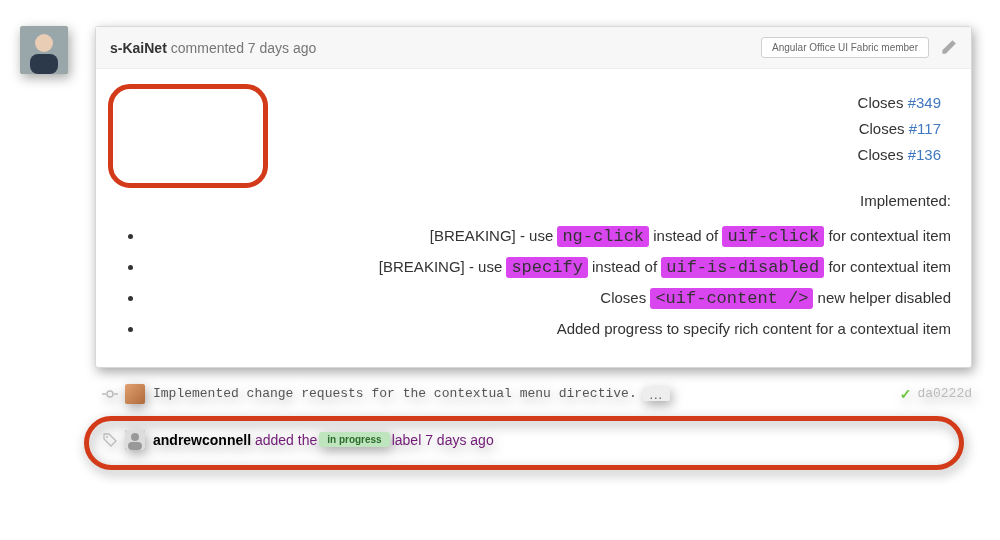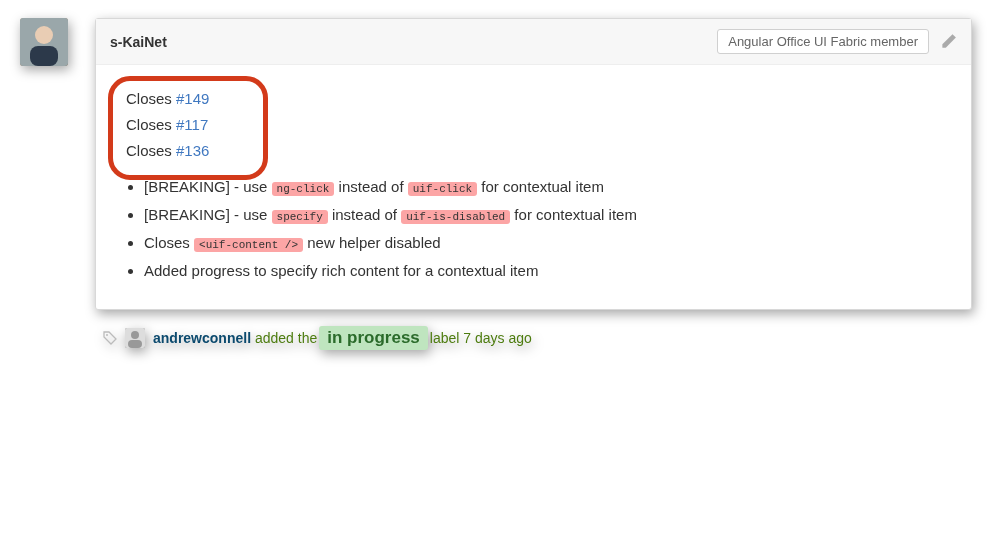--- a/index.html
+++ b/index.html
@@ -7,22 +7,23 @@
     margin: 0;
     font-family: -apple-system, BlinkMacSystemFont, "Segoe UI", Helvetica, Arial, sans-serif;
     background: #fff;
     color: #333;
     font-size: 14px;
     padding: 18px 28px 18px 20px;
   }
   .outer {
     position: relative;
     width: 952px;
-    margin: 0 auto;
+    margin: 8px auto;
     filter: drop-shadow(2px 4px 6px rgba(0,0,0,0.35));
+    text-align: right;
   }
   .timeline {
     position: relative;
     margin-left: 75px;
   }
   .avatar {
     position: absolute;
     left: -75px;
     top: 0;
     width: 48px;
@@ -49,21 +50,21 @@
     margin-right: 4px;
   }
   .comment-header .meta {
     color: #767676;
   }
   .comment-header .spacer { flex: 1; }
   .badge {
     border: 1px solid #d0d0d0;
     border-radius: 3px;
     padding: 4px 10px;
-    font-size: 13px;
+    font-size: 10px;
     color: #666;
     background: #fff;
     margin-right: 10px;
     display: inline-flex;
     align-items: center;
   }
   .edit-pencil {
     width: 18px;
     height: 18px;
   }
@@ -87,22 +88,22 @@
   }
   ul.changes {
     margin: 0 0 0 28px;
     padding: 0;
   }
   ul.changes li {
     margin: 4px 0;
   }
   .code {
     font-family: SFMono-Regular, Consolas, "Liberation Mono", Menlo, monospace;
-    font-size: 11px;
-    background: #fca5a5;
+    font-size: 17px;
+    background: #d946ef;
     padding: 1px 5px;
     border-radius: 3px;
   }
   .bold { font-weight: 400; }
 
   
   .event-row {
     display: flex;
     align-items: center;
     padding: 16px 0 10px 0;
@@ -147,29 +148,29 @@
     display:flex;
     align-items:center;
     gap:6px;
   }
   .check { color:#6cc644; font-weight:700; }
   .sha {
     font-family: SFMono-Regular, Consolas, "Liberation Mono", Menlo, monospace;
     font-size: 13px;
     color:#bbb;
   }
-  .label-event .text { color:#4d7c0f; }
-  .label-event .who { color:#0c4a6e; font-weight:600; }
+  .label-event .text { color:#701a75; }
+  .label-event .who { color:#000000; font-weight:600; }
   .label-pill {
     display:inline-block;
     padding: 2px 8px;
     background:#bfe5bf;
     color:#2b6b2b;
     border-radius:3px;
-    font-size: 17px;
+    font-size: 10px;
     font-weight:600;
     margin: 0 2px;
   }
 
   
   .highlight-box {
     position: absolute;
     border: 5px solid #d33a1a;
     border-radius: 22px;
     pointer-events: none;
@@ -196,54 +197,77 @@
       <svg viewBox="0 0 48 48">
           <rect width="48" height="48" fill="#9aa7aa"></rect>
           <circle cx="24" cy="17" r="9" fill="#e9cdb4"></circle>
           <rect x="10" y="28" width="28" height="20" rx="8" fill="#2c394a"></rect>
         </svg>
     </div>
 
     <div class="comment-box">
       <div class="comment-header">
         <span class="who">s-KaiNet</span>
+        <span class="meta">
+          <span>commented</span>
+          <span>7 days ago</span>
+        </span>
         <span class="spacer"></span>
         <span class="badge">Angular Office UI Fabric member</span>
         <span class="edit-pencil">
           <svg viewBox="0 0 16 16">
               <path d="M12 1l3 3-9 9H3v-3l9-9z"></path>
             </svg>
         </span>
       </div>
 
       <div class="comment-body">
         <div class="closes">
-          <div><span>Closes</span> <span class="issue-link">#149</span></div>
+          <div><span>Closes</span> <span class="issue-link">#349</span></div>
           <div><span>Closes</span> <span class="issue-link">#117</span></div>
           <div><span>Closes</span> <span class="issue-link">#136</span></div>
         </div>
 
+        <div class="section-hd">Implemented:</div>
 
         <ul class="changes">
           <li>
             <span>[</span><span class="bold">BREAKING</span><span>] - use </span><span class="code">ng-click</span><span> instead of </span><span class="code">uif-click</span><span> for contextual item</span>
           </li>
           <li>
             <span>[</span><span class="bold">BREAKING</span><span>] - use </span><span class="code">specify</span><span> instead of </span><span class="code">uif-is-disabled</span><span> for contextual item</span>
           </li>
           <li>
             <span>Closes </span><span class="code">&lt;uif-content /&gt;</span><span> new helper disabled</span>
           </li>
           <li>
             <span>Added progress to specify rich content for a contextual item</span>
           </li>
         </ul>
       </div>
     </div>
 
+    <div class="event-row">
+      <div class="gutter-icon">
+        <svg viewBox="0 0 16 16">
+            <circle cx="8" cy="8" r="3" fill="none" stroke="#bbb" stroke-width="1.5"></circle>
+            <line x1="0" y1="8" x2="4" y2="8" stroke="#bbb" stroke-width="1.5"></line>
+            <line x1="12" y1="8" x2="16" y2="8" stroke="#bbb" stroke-width="1.5"></line>
+          </svg>
+      </div>
+      <div class="event-inner">
+        <span class="mini-avatar orange"></span>
+        <span class="commit-msg">Implemented change requests for the contextual menu directive.</span>
+        <span class="ellipsis">…</span>
+        <div class="event-right">
+          <span class="check">✓</span>
+          <span class="sha">da0222d</span>
+        </div>
+      </div>
+    </div>
 
     <div class="event-row label-event">
       <div class="gutter-icon">
         <svg viewBox="0 0 16 16">
             <path d="M2 2h5l7 7-5 5-7-7V2z" fill="none" stroke="#bbb" stroke-width="1.3"></path>
             <circle cx="5" cy="5" r="1" fill="#bbb"></circle>
           </svg>
       </div>
       <div class="event-inner">
         <span class="mini-avatar">

